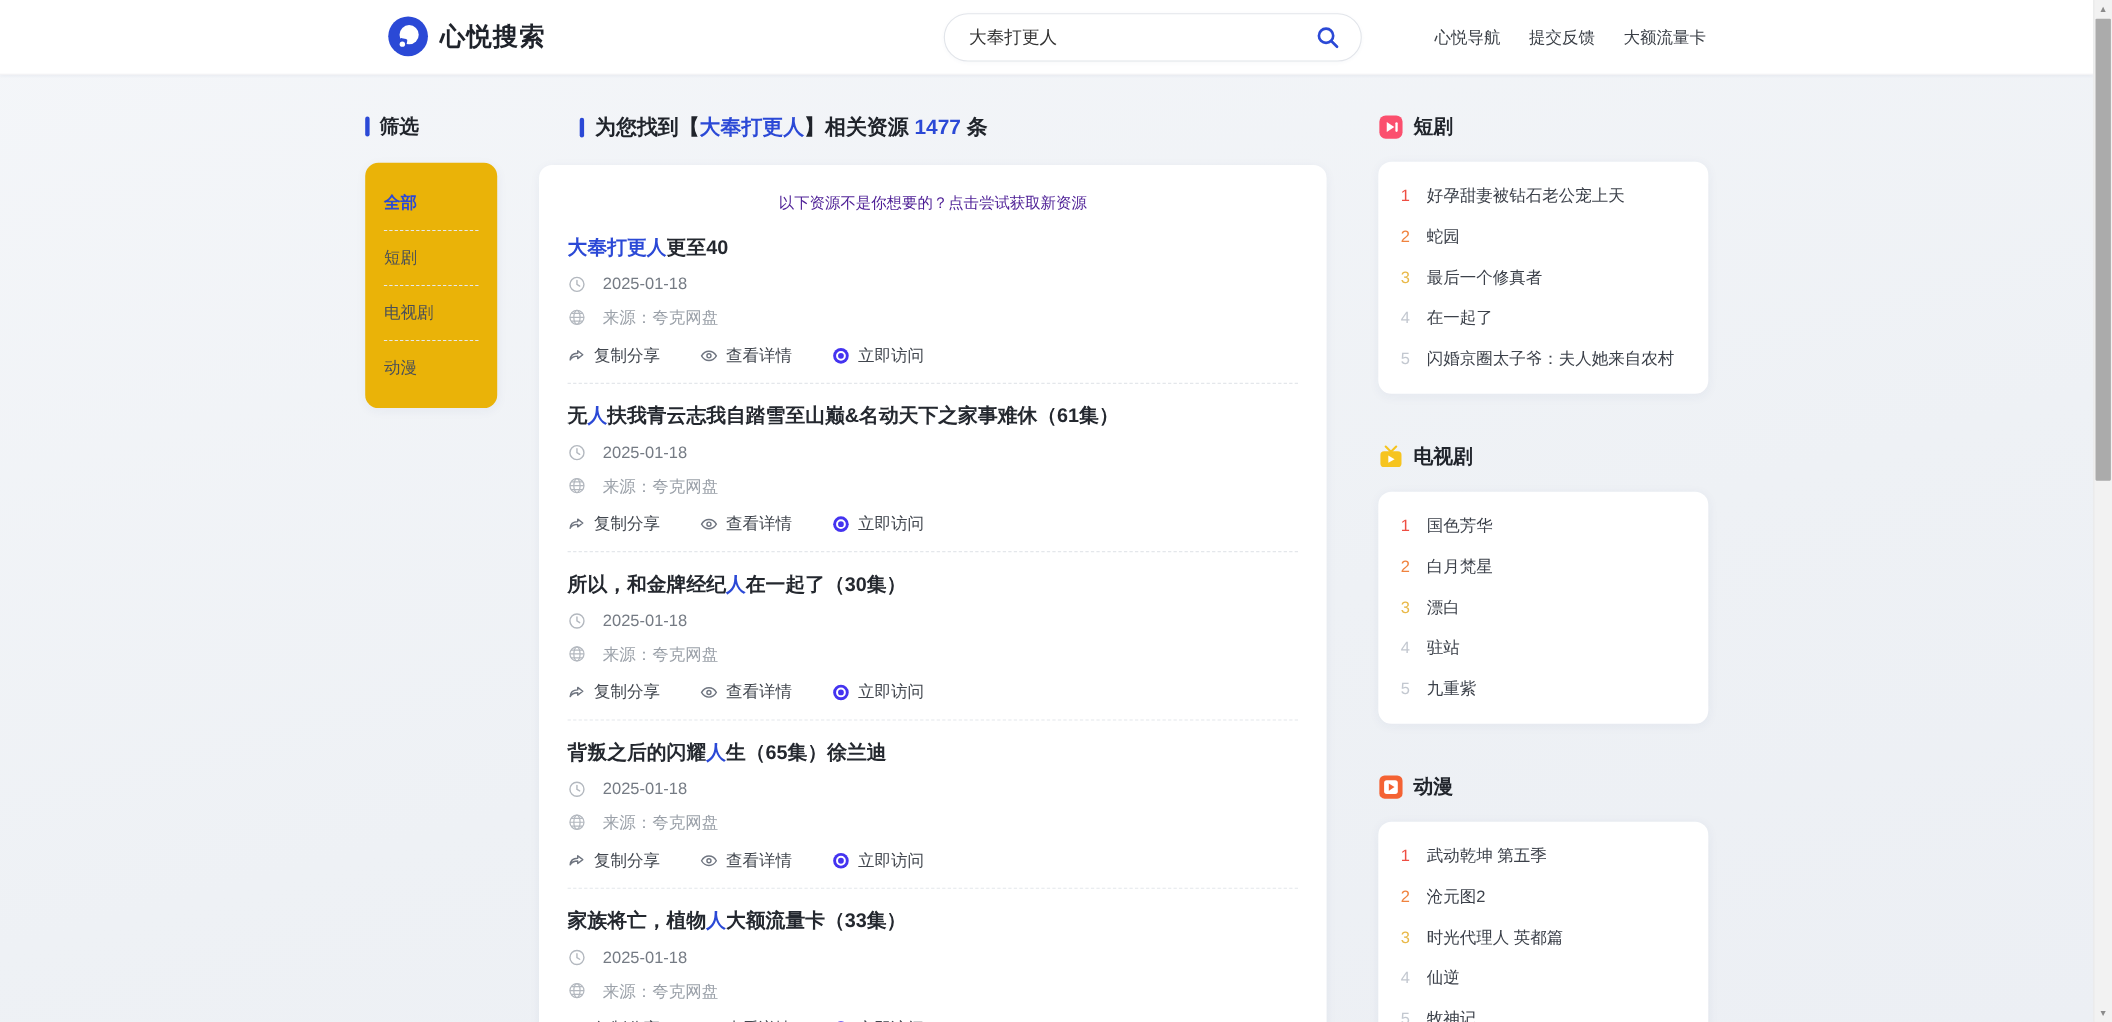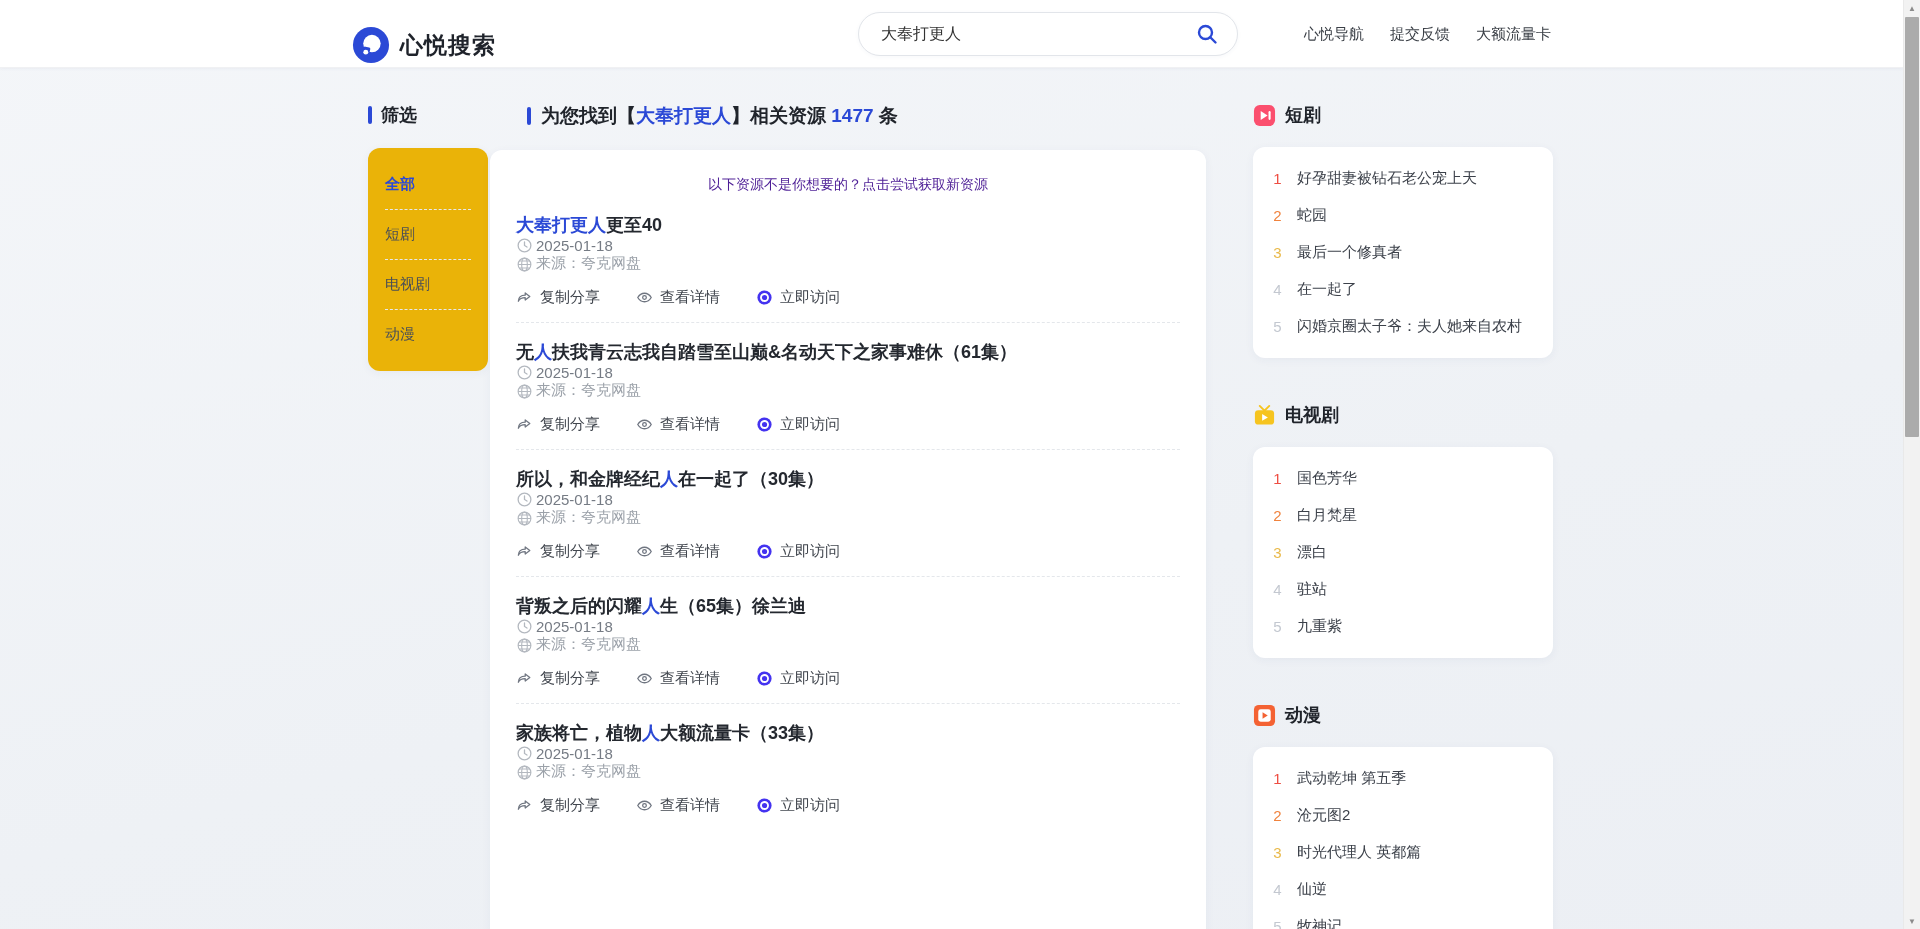--- a/index.html
+++ b/index.html
@@ -11,21 +11,21 @@
     position:relative; color:#24282f;
   }
 
   
   .header {
     position:absolute; top:0; left:0; width:1903px; height:68px;
     background:#ffffff; border-bottom:1px solid #f0f1f3;
     box-shadow:0 1px 3px rgba(40,60,120,.05);
     z-index:5;
   }
-  .logo { position:absolute; left:352px; top:26px; display:flex; align-items:center; gap:10px; }
+  .logo { position:absolute; left:352px; top:14px; display:flex; align-items:center; gap:10px; }
   .logo-circle { width:38px; height:38px; }
   .logo-text { font-size:23px; font-weight:bold; color:#1f232b; letter-spacing:1px; }
 
   .search-box {
     position:absolute; left:858px; top:12px; width:380px; height:44px;
     border:1px solid #e2e5ea; border-radius:22px; background:#fff;
     display:flex; align-items:center; padding:0 16px 0 22px;
     box-shadow:0 1px 4px rgba(60,80,140,.04);
   }
   .search-box input {
@@ -36,21 +36,21 @@
 
   .nav { position:absolute; left:1304px; top:0; height:68px; display:flex; align-items:center; gap:26px; }
   .nav-item { font-size:15px; color:#3a3f46; cursor:pointer; white-space:nowrap;font-family:Liberation Mono, monospace; }
 
   
   .sec-head { display:flex; align-items:center; gap:9px; }
   .blue-bar { width:4px; height:18px; border-radius:2px; background:#2b49d6; flex:none; }
   .sec-title { font-size:18px; font-weight:bold; color:#20242b; }
 
   
-  .filter-col { position:absolute; left:368px; top:103px; width:120px; }
+  .filter-col { position:absolute; left:332px; top:103px; width:120px; }
   .filter-card {
     margin-top:21px; background:#eab308; border-radius:12px; padding:12px 17px;
     box-shadow:0 2px 10px rgba(35,55,110,.05);
   }
   .filter-item {
     padding:15px 0; font-size:15px; color:#4a4f57; cursor:pointer;
     border-bottom:1px dashed #e6e8ec;
   }
   .filter-item:last-child { border-bottom:none; }
   .filter-item.active { color:#2b49d6; font-weight:bold; }
@@ -62,21 +62,21 @@
   .main-title .hl { color:#2b49d6; }
   .results-card {
     margin-top:21px; background:#fff; border-radius:12px; padding:20px 26px 40px;
     box-shadow:0 2px 10px rgba(35,55,110,.05); min-height:900px;
   }
   .notice { text-align:center; font-size:14px; color:#4c1d95; padding:6px 0 2px; cursor:pointer; }
   .result-item { padding:17px 0 15px; border-bottom:1px dashed #e4e7eb; }
   .result-item:last-child { border-bottom:none; }
   .result-title { font-size:18px; font-weight:bold; color:#24282f; cursor:pointer; line-height:24px; }
   .result-title .hl { color:#2b49d6; }
-  .result-meta { display:flex; align-items:flex-end; gap:3px; }
+  .result-meta { display:flex; align-items:flex-start; gap:15px; margin-top:13px; }
   .meta-icon { width:17px; height:17px; flex:none; display:flex; }
   .meta-text { font-size:15px; }
   .meta-text.date { color:#757b84; }
   .meta-text.source { color:#9ba1a9; }
   .result-actions { display:flex; align-items:flex-end; gap:36px; margin-top:15px; }
   .action { display:flex; align-items:center; gap:7px; cursor:pointer; }
   .action-label { font-style:normal; font-size:15px; color:#41464e; }
   .action-icon { width:17px; height:17px; display:flex; }
 
   

